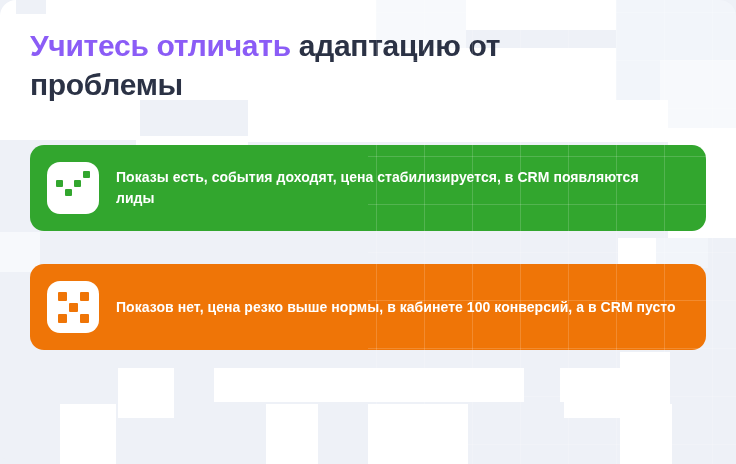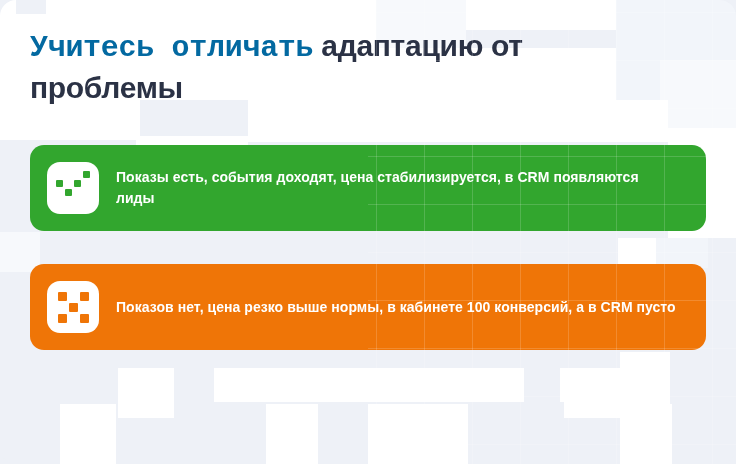--- a/index.html
+++ b/index.html
@@ -62,21 +62,21 @@
     left: 30px;
     top: 26px;
     z-index: 5;
     font-size: 30px;
     line-height: 39px;
     font-weight: bold;
     letter-spacing: -0.3px;
     color: #2b3245;
     max-width: 610px;
   }
-  .headline .accent { color: #0369a1; font-family: Liberation Mono, monospace; }
+  .headline .accent { color: #8b5cf6; }
 
   
   .card {
     position: absolute;
     left: 30px;
     width: 676px;
     height: 86px;
     border-radius: 14px;
     display: flex;
     align-items: center;

